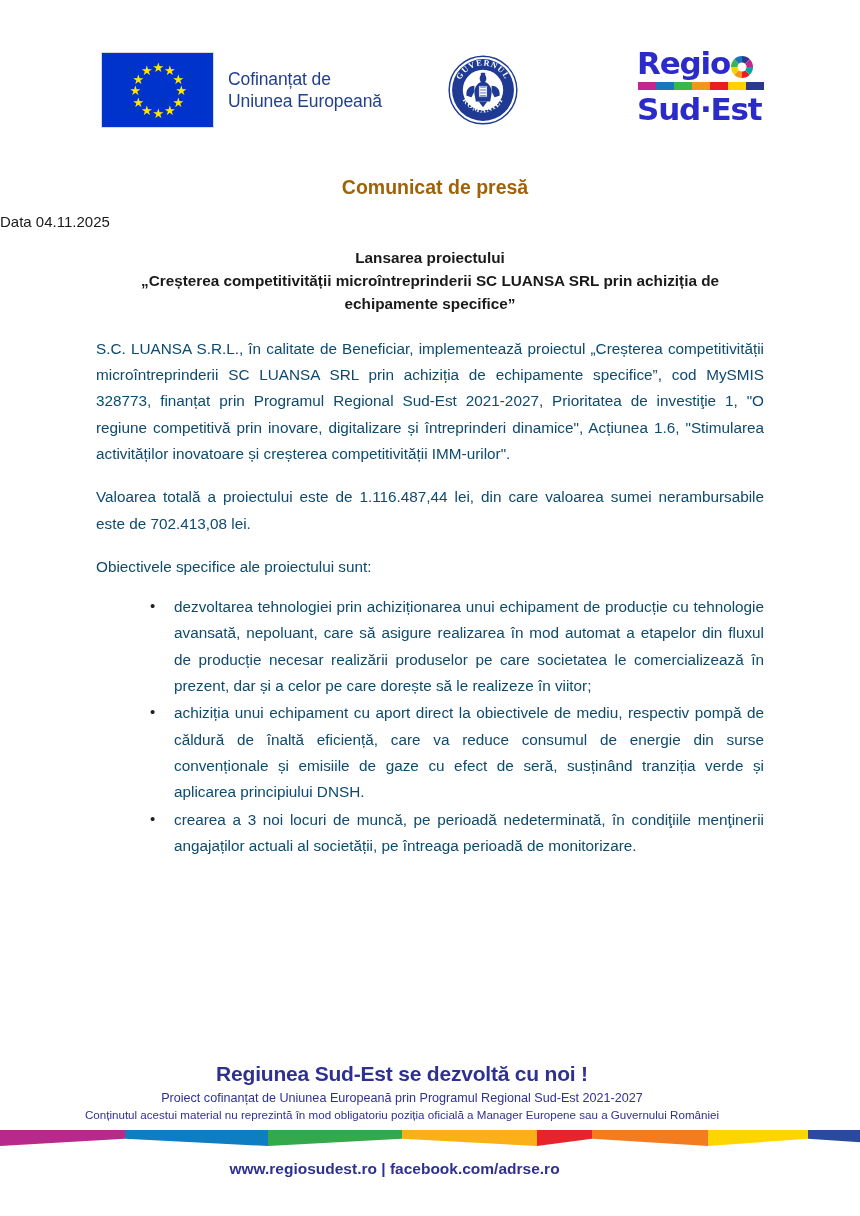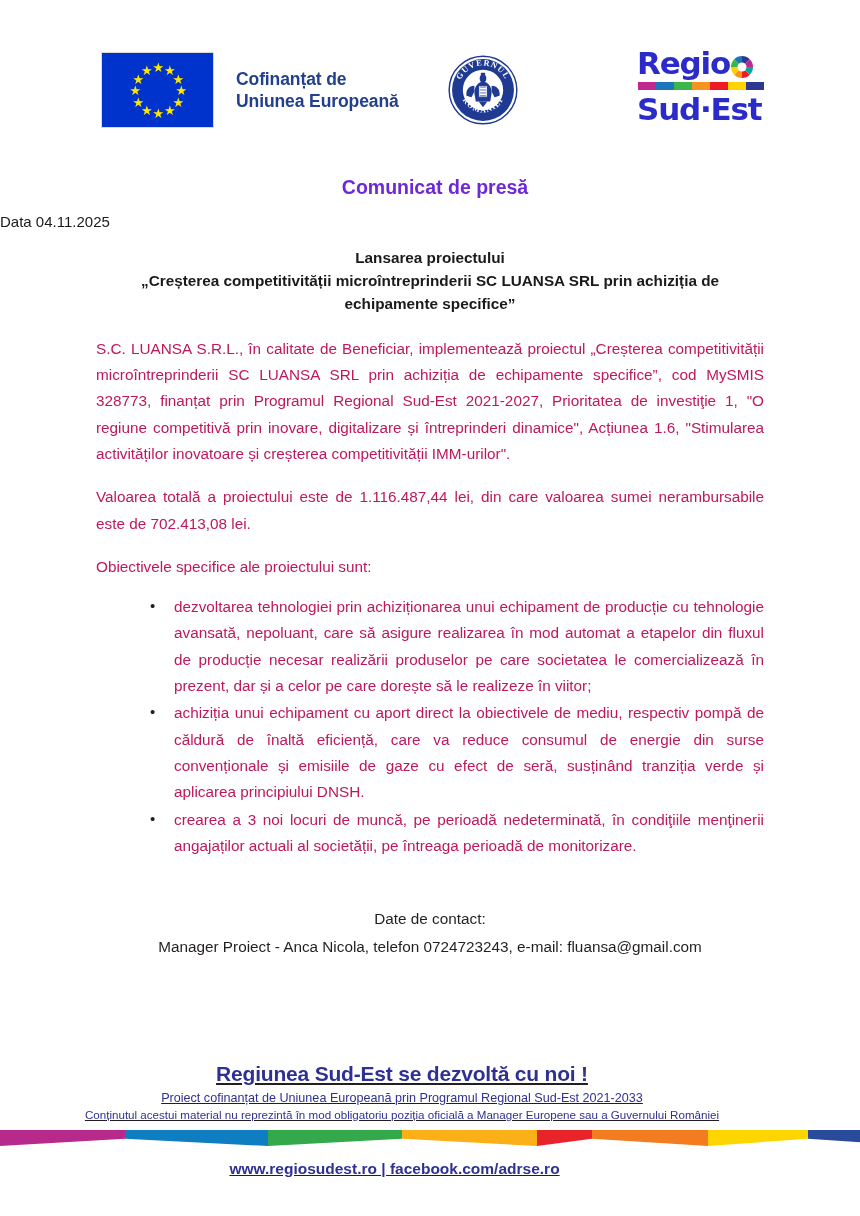--- a/index.html
+++ b/index.html
@@ -49,25 +49,24 @@
     color: #ffe800;
     font-size: 13px;
     line-height: 11px;
     text-align: center;
     margin-left: -5.5px;
     margin-top: -6px;
   }
   .eu-caption {
     color: #23408e;
     font-size: 17.5px;
-    font-weight: bold;
+    font-weight: normal;
     line-height: 1.28;
     letter-spacing: -0.1px;
     white-space: pre-line;
-    margin-left: 8px;
   }
 
   
   .gov-seal {
     position: absolute;
     left: 447px;
     top: 10px;
     width: 72px;
     height: 72px;
   }
@@ -139,21 +138,21 @@
   .doc {
     position: absolute;
     top: 176px;
     left: 0;
     width: 860px;
   }
   .title-main {
     text-align: center;
     font-size: 19.5px;
     font-weight: bold;
-    color: #6d28d9;
+    color: #a16207;
     margin: 0;
     padding-left: 10px;
   }
   .date-line {
     text-align: left;
     font-size: 15px;
     color: #1a1a1a;
     margin: 14px 90px 0 0;
   }
   .subtitle {
@@ -165,21 +164,21 @@
     margin: 17px auto 0 auto;
     width: 660px;
   }
 
   .body-area {
     margin: 0 auto;
     width: 668px;
     padding-top: 20px;
     font-size: 15.3px;
     line-height: 1.72;
-    color: #be185d;
+    color: #0c4a6e;
   }
   p.para {
     margin: 0 0 17px 0;
     text-align: justify;
     text-justify: inter-word;
   }
   p.para.lastpara { margin-bottom: 14px; }
 
   ul.objectives {
     margin: 2px 0 13px 0;
@@ -209,21 +208,20 @@
     line-height: 1.85;
     color: #231f20;
   }
 
   
   .footer {
     position: absolute;
     left: 0;
     bottom: 0;
     width: 804px;
-    text-decoration: underline;
   }
   .footer-slogan {
     text-align: center;
     color: #2f3192;
     font-size: 21px;
     font-weight: bold;
     letter-spacing: -0.2px;
     margin: 0 0 5px 0;
   }
   .footer-line {
@@ -355,29 +353,25 @@
     <p class="para lastpara">Obiectivele specifice ale proiectului sunt:</p>
 
     <ul class="objectives">
       <li>dezvoltarea tehnologiei prin achiziționarea unui echipament de producție cu tehnologie avansată, nepoluant, care să asigure realizarea în mod automat a etapelor din fluxul de producție necesar realizării produselor pe care societatea le comercializează în prezent, dar și a celor pe care dorește să le realizeze în viitor;</li>
       <li>achiziția unui echipament cu aport direct la obiectivele de mediu, respectiv pompă de căldură de înaltă eficiență, care va reduce consumul de energie din surse convenționale și emisiile de gaze cu efect de seră, susținând tranziția verde și aplicarea principiului DNSH.</li>
       <li>crearea a 3 noi locuri de muncă, pe perioadă nedeterminată, în condiţiile menţinerii angajaților actuali al societății, pe întreaga perioadă de monitorizare.</li>
     </ul>
 
   </div>
 
-  <div class="contact-block">
-    <div>Date de contact:</div>
-    <div>Manager Proiect - Anca Nicola, telefon 0724723243, e-mail: fluansa@gmail.com</div>
-  </div>
 </div>
 
 <div class="footer">
   <div class="footer-slogan">Regiunea Sud-Est se dezvoltă cu noi !</div>
-  <div class="footer-line">Proiect cofinanțat de Uniunea Europeană prin Programul Regional Sud-Est 2021-2033</div>
+  <div class="footer-line">Proiect cofinanțat de Uniunea Europeană prin Programul Regional Sud-Est 2021-2027</div>
   <div class="footer-line small">Conținutul acestui material nu reprezintă în mod obligatoriu poziția oficială a Manager Europene sau a Guvernului României</div>
   <div class="color-bar" id="colorbar">
       <div class="seg" style="background: rgb(184, 41, 140); width: 125px; flex: 0 0 auto; clip-path: polygon(0px 0px, 100% 0px, 100% 55%, 0px 100%);"></div>
       <div class="seg" style="background: rgb(15, 125, 194); width: 143px; flex: 0 0 auto; clip-path: polygon(0px 0px, 100% 0px, 100% 100%, 0px 55%);"></div>
       <div class="seg" style="background: rgb(51, 169, 75); width: 134px; flex: 0 0 auto; clip-path: polygon(0px 0px, 100% 0px, 100% 55%, 0px 100%);"></div>
       <div class="seg" style="background: rgb(251, 176, 24); width: 135px; flex: 0 0 auto; clip-path: polygon(0px 0px, 100% 0px, 100% 100%, 0px 55%);"></div>
       <div class="seg" style="background: rgb(232, 35, 42); width: 55px; flex: 0 0 auto; clip-path: polygon(0px 0px, 100% 0px, 100% 55%, 0px 100%);"></div>
       <div class="seg" style="background: rgb(244, 124, 32); width: 116px; flex: 0 0 auto; clip-path: polygon(0px 0px, 100% 0px, 100% 100%, 0px 55%);"></div>
       <div class="seg" style="background: rgb(255, 213, 0); width: 100px; flex: 0 0 auto; clip-path: polygon(0px 0px, 100% 0px, 100% 55%, 0px 100%);"></div>
       <div class="seg" style="background: rgb(42, 75, 155); width: 110px; flex: 0 0 auto; clip-path: polygon(0px 0px, 100% 0px, 100% 100%, 0px 55%);"></div>

